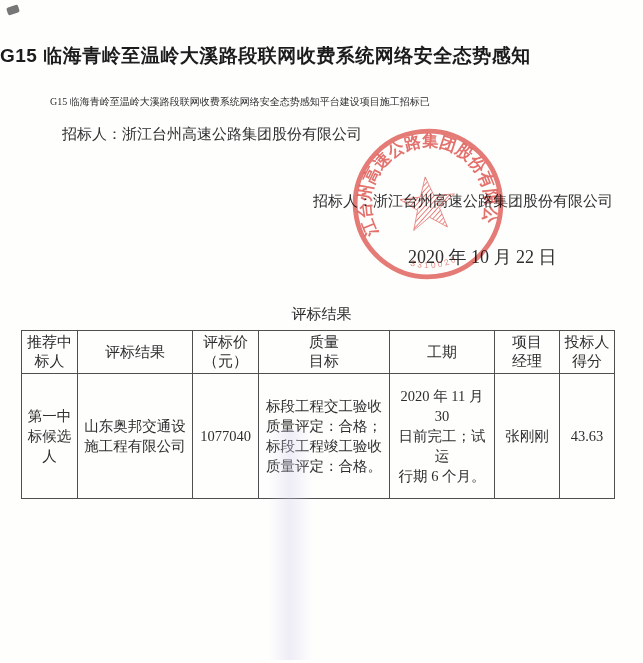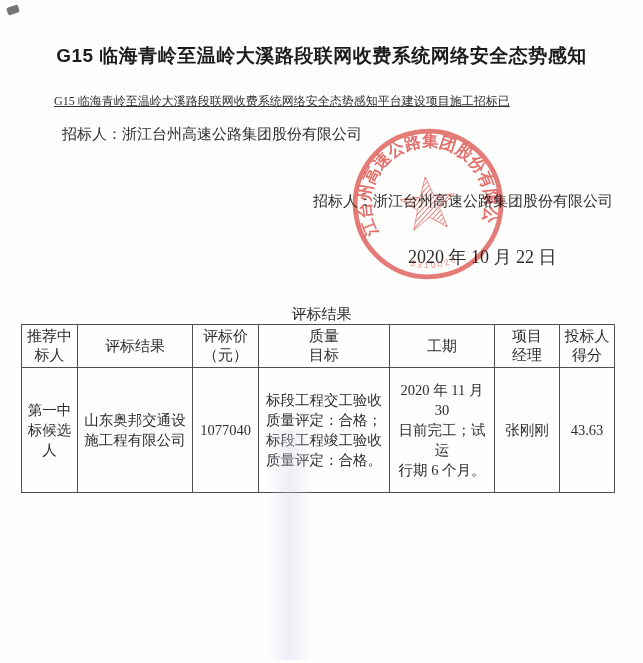--- a/index.html
+++ b/index.html
@@ -16,34 +16,32 @@
     background:#4a4a4a;opacity:.75;border-radius:2px;
     transform:rotate(-18deg);
   }
   .smudge{
     position:absolute;left:268px;top:430px;width:44px;height:230px;
     background:linear-gradient(to right, rgba(210,205,235,0), rgba(210,205,235,.35), rgba(210,205,235,0));
     pointer-events:none;
   }
   .title{
     margin-top:36px;
-    text-align:center;
     font-family:"Liberation Sans","DejaVu Sans",sans-serif;
     font-weight:bold;
     font-size:19px;
     line-height:39px;
     color:#1c1c1c;
     letter-spacing:.5px;
   }
   .intro{
     margin:13px 30px 0 30px;
-    font-size:12px;
+    font-size:10px;
     line-height:27.5px;
     white-space:nowrap;
-    text-decoration:underline;
   }
   .intro .indent{ text-indent:2em; }
   .contacts{
     margin:5px 30px 0 62px;
     font-size:15px;
     line-height:27.5px;
     white-space:nowrap;
   }
   .sig-area{
     position:relative;
@@ -69,21 +67,21 @@
     font-family:"Liberation Sans","DejaVu Sans",sans-serif;
   }
   .table-caption{
     margin-top:4px;
     text-align:center;
     font-size:15px;
     line-height:20px;
     color:#2a2a2a;
   }
   table.results{
-    margin:0 0 0 21px;
+    margin:6px 0 0 21px;
     border-collapse:collapse;
     table-layout:fixed;
     font-size:14.5px;
     color:#2e2e2e;
     font-family:Liberation Serif, serif;
   }
   table.results td{
     border:1px solid #4f4f4f;
     text-align:center;
     vertical-align:middle;

